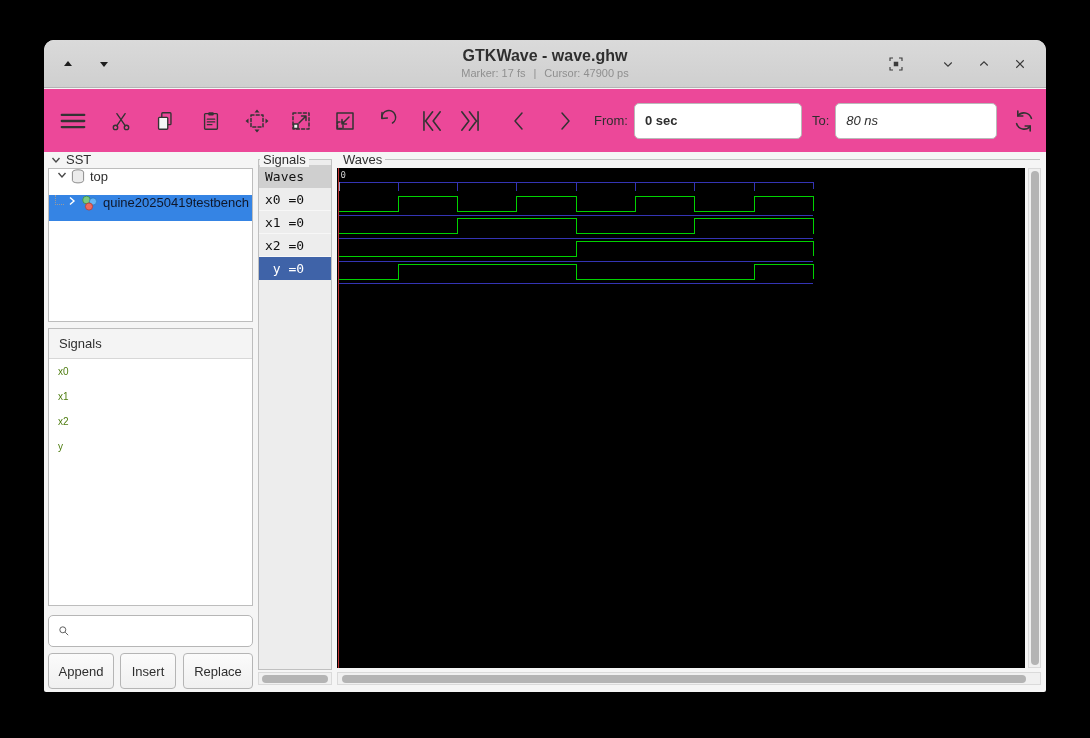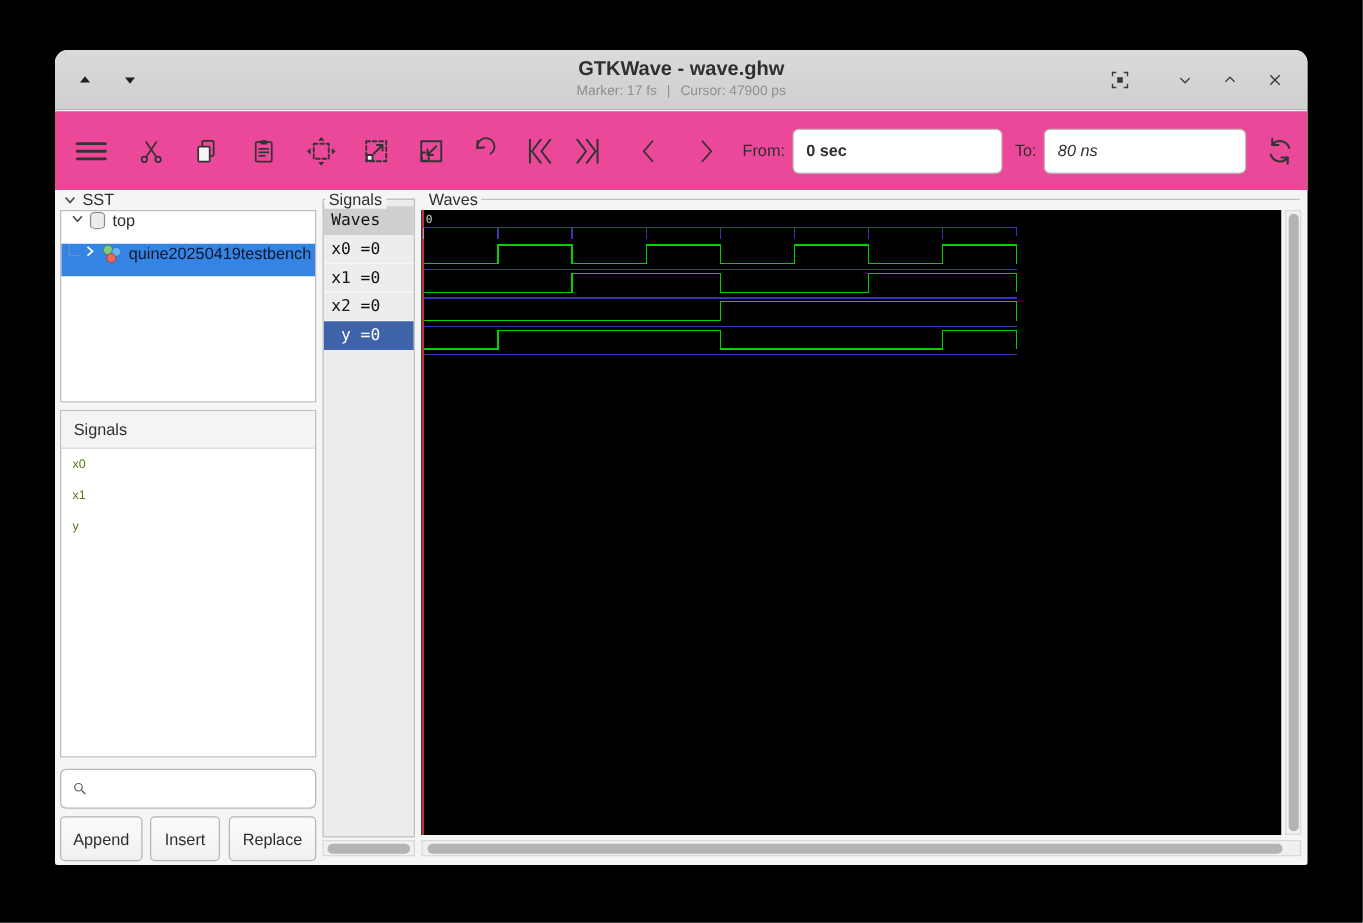--- a/index.html
+++ b/index.html
@@ -248,20 +248,21 @@
       </span>
       <span>quine20250419testbench</span>
     </div>
   </div>
 
   <div class="sig-frame">
     <div class="sig-frame-head">Signals</div>
     <div>
         <div class="sb-row">x0</div>
         <div class="sb-row">x1</div>
+        <div class="sb-row">x2</div>
         <div class="sb-row">y</div>
       </div>
   </div>
 
   <div class="search">
     <svg width="16" height="16" viewBox="0 0 20 20" style="stroke:#5a5a5a;fill:none;stroke-width:1.6">
         <circle cx="8" cy="8" r="5"></circle>
         <path d="M12 12 L17 17"></path>
       </svg>
     <input style="border: none; outline: none; flex: 1 1 0%; margin-left: 6px; font-size: 13px; background: transparent;" placeholder="">

